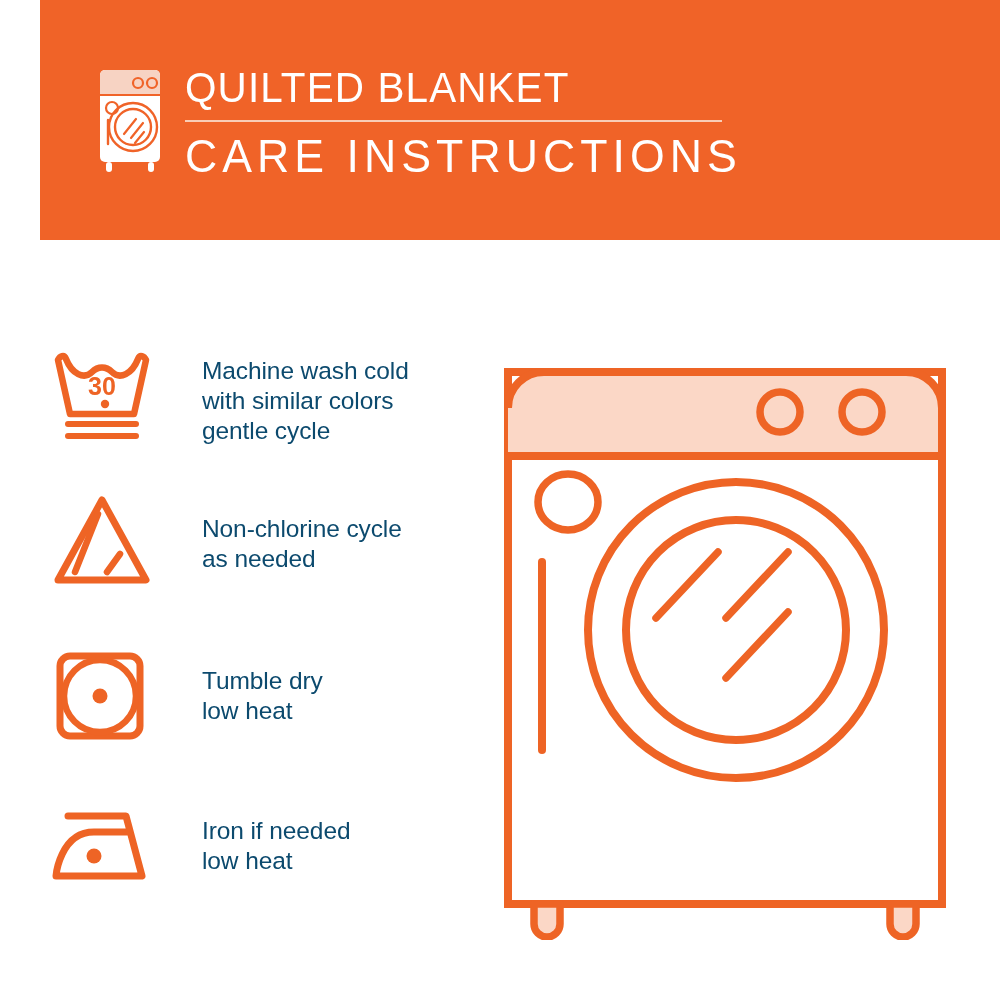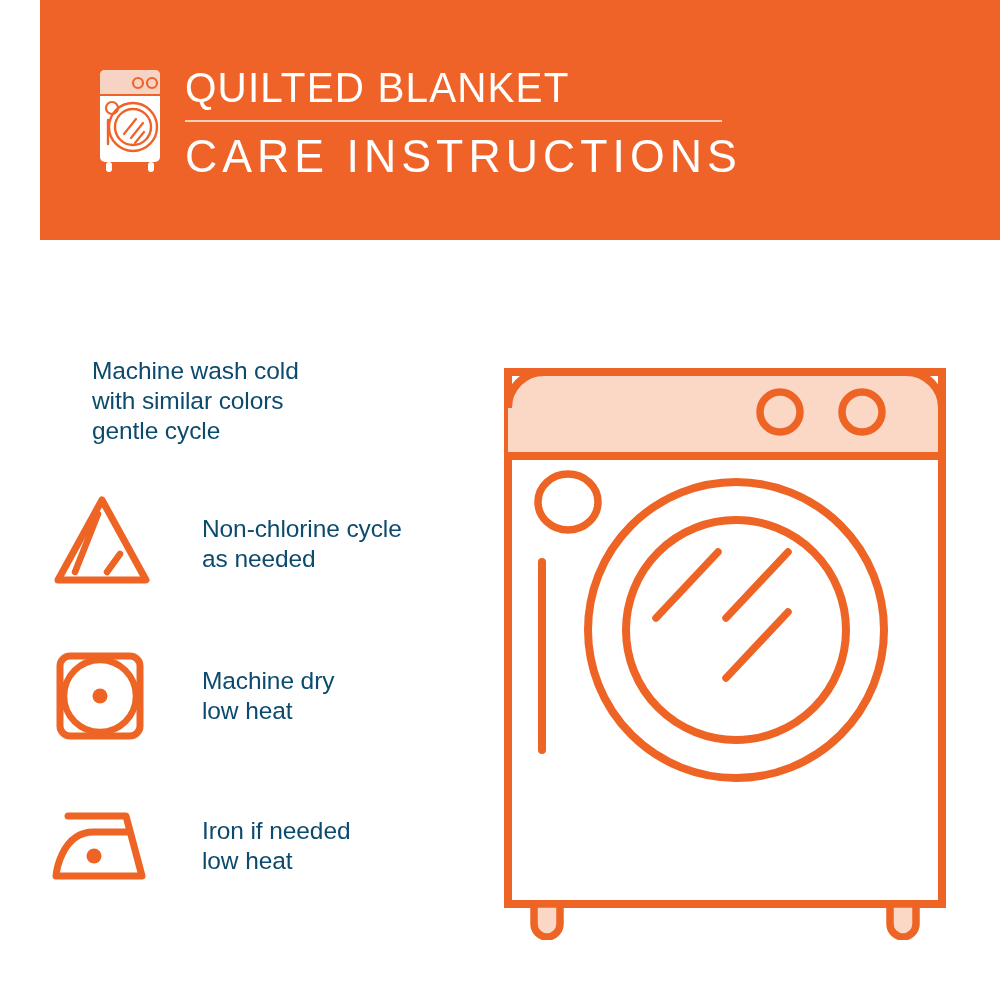--- a/index.html
+++ b/index.html
@@ -166,20 +166,35 @@
       <div id="title-line1">QUILTED BLANKET</div>
       <div id="title-divider"></div>
       <div id="title-line2">CARE INSTRUCTIONS</div>
     </div>
 
   </div>
 
   <div id="care-list">
 
     <div class="care-row" id="care-row-0">
+      <div class="care-icon">
+        <svg width="104" height="96" viewBox="0 0 104 96">
+
+          <path d="M8 10 C 10 6 14 4 16 9 C 22 24 34 30 42 22 C 48 16 56 16 62 22
+                   C 70 30 82 24 88 9 C 90 4 94 6 96 10
+                   L 84 64 L 20 64 Z" fill="none" stroke="#EE6425" stroke-width="6.5" stroke-linejoin="round" stroke-linecap="round"></path>
+
+          <text x="52" y="45" text-anchor="middle" font-family="Liberation Sans, sans-serif" font-size="25" font-weight="700" fill="#EE6425">30</text>
+
+          <circle cx="55" cy="54" r="4.2" fill="#EE6425"></circle>
+
+          <line x1="18" y1="74" x2="86" y2="74" stroke="#EE6425" stroke-width="6" stroke-linecap="round"></line>
+          <line x1="18" y1="86" x2="86" y2="86" stroke="#EE6425" stroke-width="6" stroke-linecap="round"></line>
+        </svg>
+      </div>
       <div class="care-text">Machine wash cold
 with similar colors
 gentle cycle</div>
     </div>
 
     <div class="care-row" id="care-row-1">
       <div class="care-icon">
         <svg width="104" height="96" viewBox="0 0 104 96">
 
           <path d="M52 8 L 96 88 L 8 88 Z" fill="none" stroke="#EE6425" stroke-width="7" stroke-linejoin="round"></path>
@@ -193,21 +208,21 @@
     </div>
 
     <div class="care-row" id="care-row-2">
       <div class="care-icon">
         <svg width="104" height="96" viewBox="0 0 104 96">
           <rect x="10" y="8" width="80" height="80" rx="10" fill="none" stroke="#EE6425" stroke-width="7"></rect>
           <circle cx="50" cy="48" r="36" fill="none" stroke="#EE6425" stroke-width="6.5"></circle>
           <circle cx="50" cy="48" r="7.5" fill="#EE6425"></circle>
         </svg>
       </div>
-      <div class="care-text">Machine dry
+      <div class="care-text">Tumble dry
 low heat</div>
     </div>
 
     <div class="care-row" id="care-row-3">
       <div class="care-icon">
         <svg width="104" height="96" viewBox="0 0 104 96">
 
           <path d="M18 18 L 76 18 L 92 78 L 6 78
                    C 6 78 10 34 44 34 L 80 34" fill="none" stroke="#EE6425" stroke-width="7" stroke-linejoin="round" stroke-linecap="round"></path>
           <circle cx="44" cy="58" r="7.5" fill="#EE6425"></circle>

